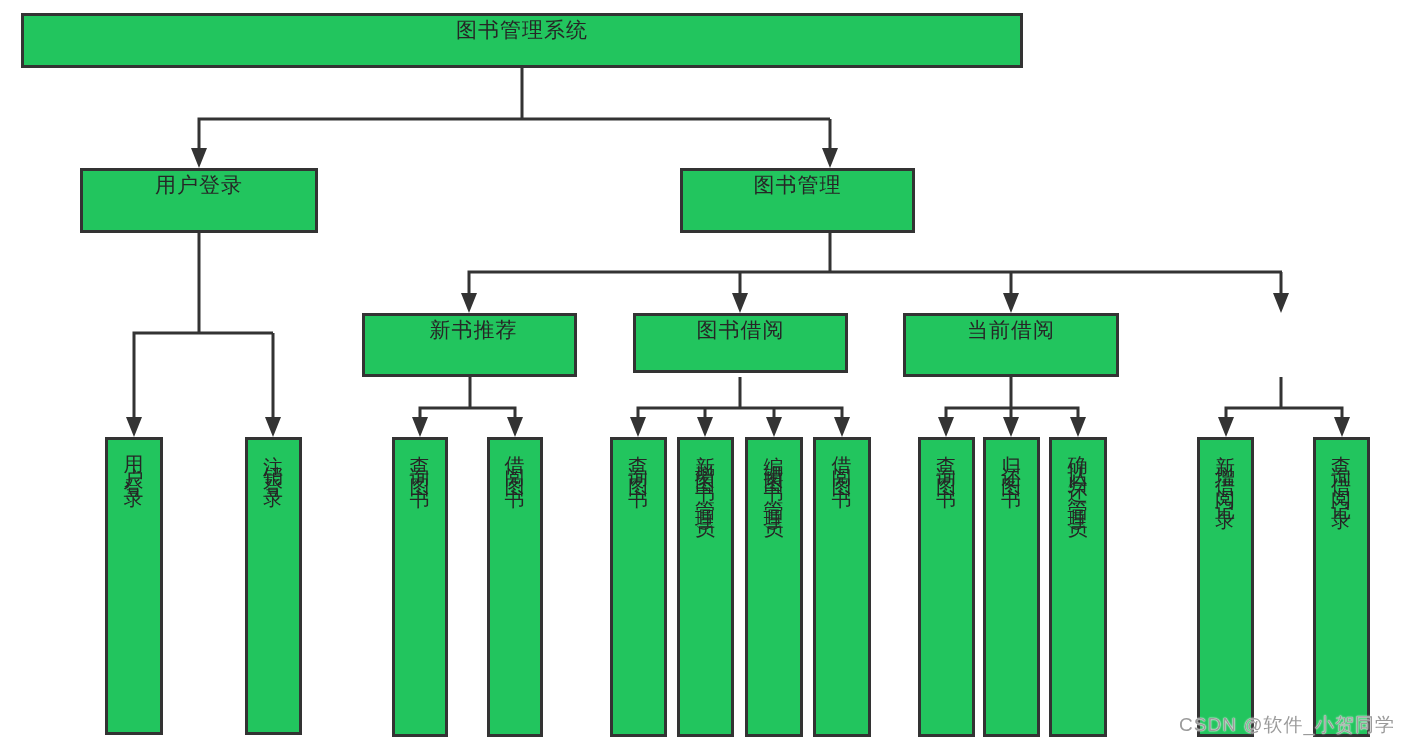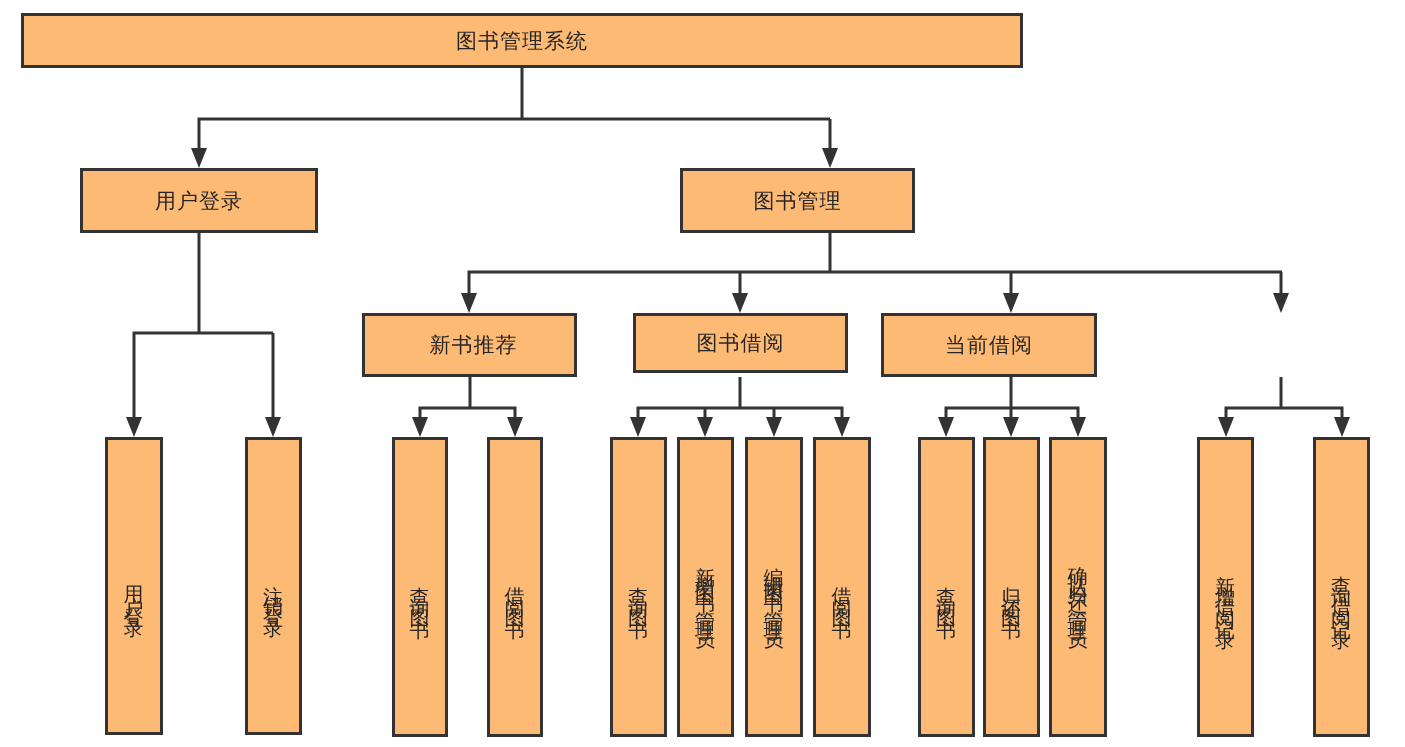--- a/index.html
+++ b/index.html
@@ -9,23 +9,22 @@
     height: 747px;
     background: #ffffff;
     font-family: "Liberation Sans", sans-serif;
     overflow: hidden;
   }
   #wires { position: absolute; left: 0; top: 0; width: 1405px; height: 747px; }
   .node {
     position: absolute;
     box-sizing: border-box;
     border: 3px solid #333333;
-    background: #fdba74;
+    background: #22c55e;
     display: flex;
-    align-items: center;
     justify-content: center;
     color: #262626;
   }
   .hnode { font-size: 21px; letter-spacing: 1px; }
   .leaf { font-size: 20px; }
   .vtext {
     writing-mode: vertical-rl;
     text-orientation: mixed;
     letter-spacing: 11px;
     line-height: 1;
@@ -98,21 +97,21 @@
   <div class="node hnode" style="left:680px; top:168px; width:235px; height:65px;">
     <span>图书管理</span>
   </div>
 
   <div class="node hnode" style="left:362px; top:313px; width:215px; height:64px;padding-left:8px;">
     <span>新书推荐</span>
   </div>
   <div class="node hnode" style="left:633px; top:313px; width:215px; height:60px;">
     <span>图书借阅</span>
   </div>
-  <div class="node hnode" style="left:881px; top:313px; width:216px; height:64px;">
+  <div class="node hnode" style="left:903px; top:313px; width:216px; height:64px;">
     <span>当前借阅</span>
   </div>
 
   <div class="node leaf" style="left:105px; top:437px; width:58px; height:298px;">
     <span class="vtext">用户登录</span>
   </div>
   <div class="node leaf" style="left:245px; top:437px; width:57px; height:298px;">
     <span class="vtext">注销登录</span>
   </div>
 
@@ -146,14 +145,15 @@
     <span class="vtext tight">确认归还（管理员）</span>
   </div>
 
   <div class="node leaf" style="left:1197px; top:437px; width:57px; height:300px;">
     <span class="vtext">新增借阅记录</span>
   </div>
   <div class="node leaf" style="left:1313px; top:437px; width:57px; height:300px;">
     <span class="vtext">查询借阅记录</span>
   </div>
 
+  <div id="watermark">CSDN @软件_小贺同学</div>
 
 </div>
 
 </body></html>

